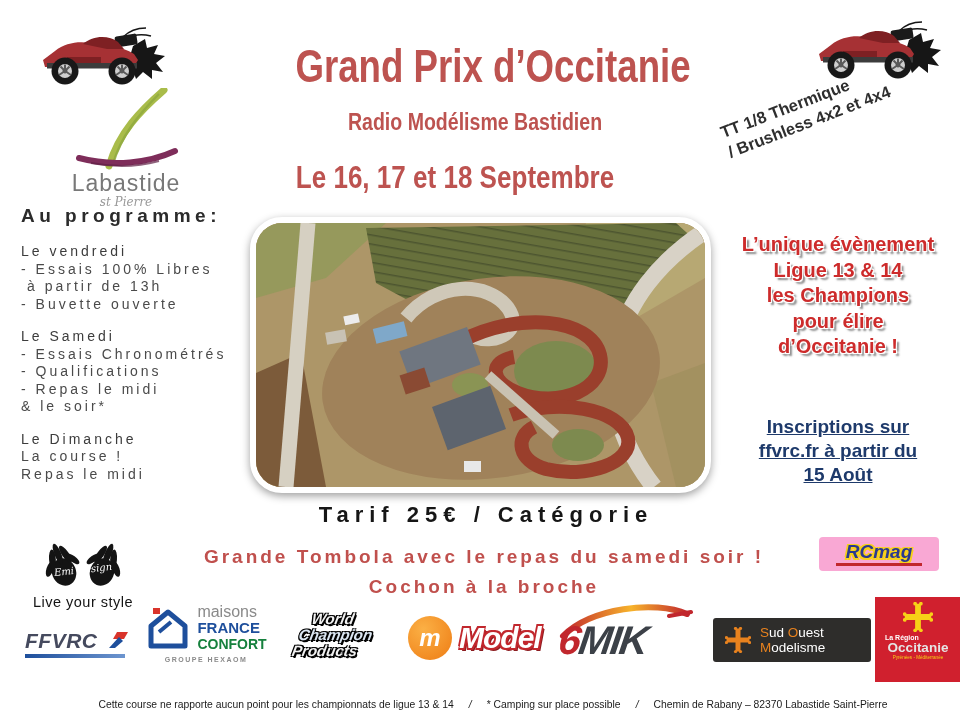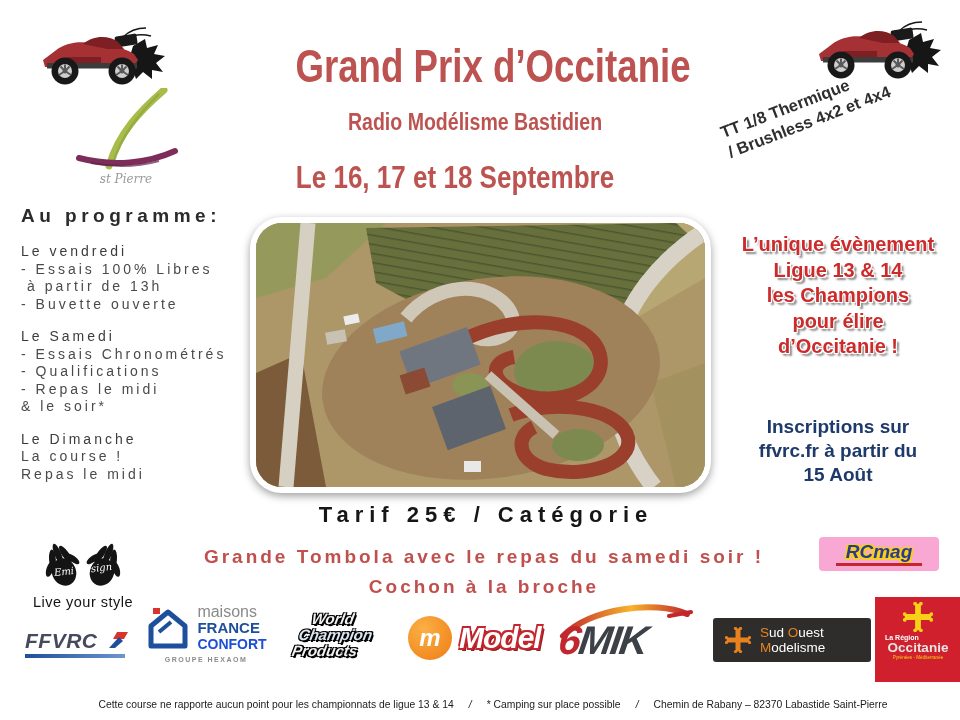--- a/index.html
+++ b/index.html
@@ -39,21 +39,21 @@
   .photo-frame{position:absolute;left:237px;top:217px;width:449px;height:264px;
          border-radius:32px;overflow:hidden;border:6px solid #fff;
          box-shadow:0 3px 9px rgba(0,0,0,.38);background:#ad9668;}
   .photo-frame svg{display:block;}
 
   
   .highlight{position:absolute;left:700px;top:232px;width:250px;text-align:center;
          font-size:20px;font-weight:700;line-height:25.5px;color:#cd2b2b;
          text-shadow:-1px -1px 0 #fff,1px -1px 0 #fff,-1px 1px 0 #fff,1px 1px 0 #fff,3px 3px 2px rgba(95,95,95,.75);}
   .inscriptions{position:absolute;left:705px;top:415px;width:240px;text-align:center;
-         font-size:19px;font-weight:700;line-height:24px;color:#1e3a6b;}
+         font-size:19px;font-weight:700;line-height:24px;color:#1e3a6b;text-decoration:underline;}
 
   
   .tarif{position:absolute;left:-7px;top:502px;width:960px;text-align:center;
          font-size:22px;font-weight:600;letter-spacing:6px;color:#161616;}
   .tombola1{position:absolute;left:-9px;top:546px;width:960px;text-align:center;
          font-size:19px;font-weight:700;letter-spacing:3px;color:#c0504d;}
   .tombola2{position:absolute;left:-9px;top:576px;width:960px;text-align:center;
          font-size:19px;font-weight:700;letter-spacing:3px;color:#c0504d;}
 
   
@@ -72,21 +72,21 @@
   
   .ffvrc{position:absolute;left:12px;top:629px;width:108px;}
   .ffvrc .row{display:flex;align-items:center;gap:10px;}
   .ffvrc .wordmark{font-style:italic;font-weight:700;font-size:21px;color:#454a5e;letter-spacing:.5px;}
   .ffvrc .bar{width:100px;height:4px;background:linear-gradient(90deg,#1e4f9c,#6d95cf);margin-top:1px;}
 
   .mfc{position:absolute;left:128px;top:603px;width:130px;text-align:center;}
   .mfc .row{display:flex;align-items:center;gap:6px;justify-content:center;}
   .mfc .l1{font-size:16px;color:#8a8a8a;line-height:17px;text-align:left;}
   .mfc .l2{font-size:15px;font-weight:700;color:#1e4f9c;line-height:16px;text-align:left;}
-  .mfc .l3{font-size:14px;font-weight:700;color:#1d4ed8;line-height:16px;text-align:left;}
+  .mfc .l3{font-size:14px;font-weight:700;color:#15803d;line-height:16px;text-align:left;}
   .mfc .sub{font-size:7px;color:#8a8a8a;letter-spacing:1.5px;margin-top:4px;font-weight:700;}
 
   .wcp{position:absolute;left:282px;top:611px;width:95px;transform:skewX(-10deg);}
   .wcp div{font-style:italic;font-weight:700;font-size:15px;line-height:16px;color:#f2f2f2;
          text-shadow:-1.2px -1.2px 0 #000,1.2px -1.2px 0 #000,-1.2px 1.2px 0 #000,1.2px 1.2px 0 #000,2px 2px 0 #000;
          white-space:nowrap;}
   .wcp .w1{margin-left:14px;}
   .wcp .w2{margin-left:4px;color:#dbe6f2;}
   .wcp .w3{margin-left:0px;}
 
@@ -174,20 +174,21 @@
     <div>/ Brushless 4x2 et 4x4</div>
   </div>
 
   <div class="labastide">
     <svg width="110" height="82" viewBox="0 0 110 82">
       <path d="M93,2 C70,22 48,44 38,78" stroke="#a9bc4a" stroke-width="7" fill="none" stroke-linecap="round"></path>
       <path d="M88,6 C68,26 50,48 42,76" stroke="#8ea93e" stroke-width="2.4" fill="none" opacity=".8"></path>
       <path d="M8,70 C42,79 78,75 104,63" stroke="#7e2d5a" stroke-width="6" fill="none" stroke-linecap="round"></path>
       <path d="M20,75 C46,80 70,78 88,73" stroke="#5f1f44" stroke-width="2" fill="none" opacity=".7"></path>
     </svg>
+    <div class="name">Labastide</div>
     <div class="sub">st Pierre</div>
   </div>
 
   <div class="program">
     <div class="program-heading">Au programme:</div>
     <div class="program-section">
       <div class="program-line program-title">Le vendredi</div>
       <div class="program-line">- Essais 100% Libres</div>
       <div class="program-line indent">à partir de 13h</div>
       <div class="program-line">- Buvette ouverte</div>

